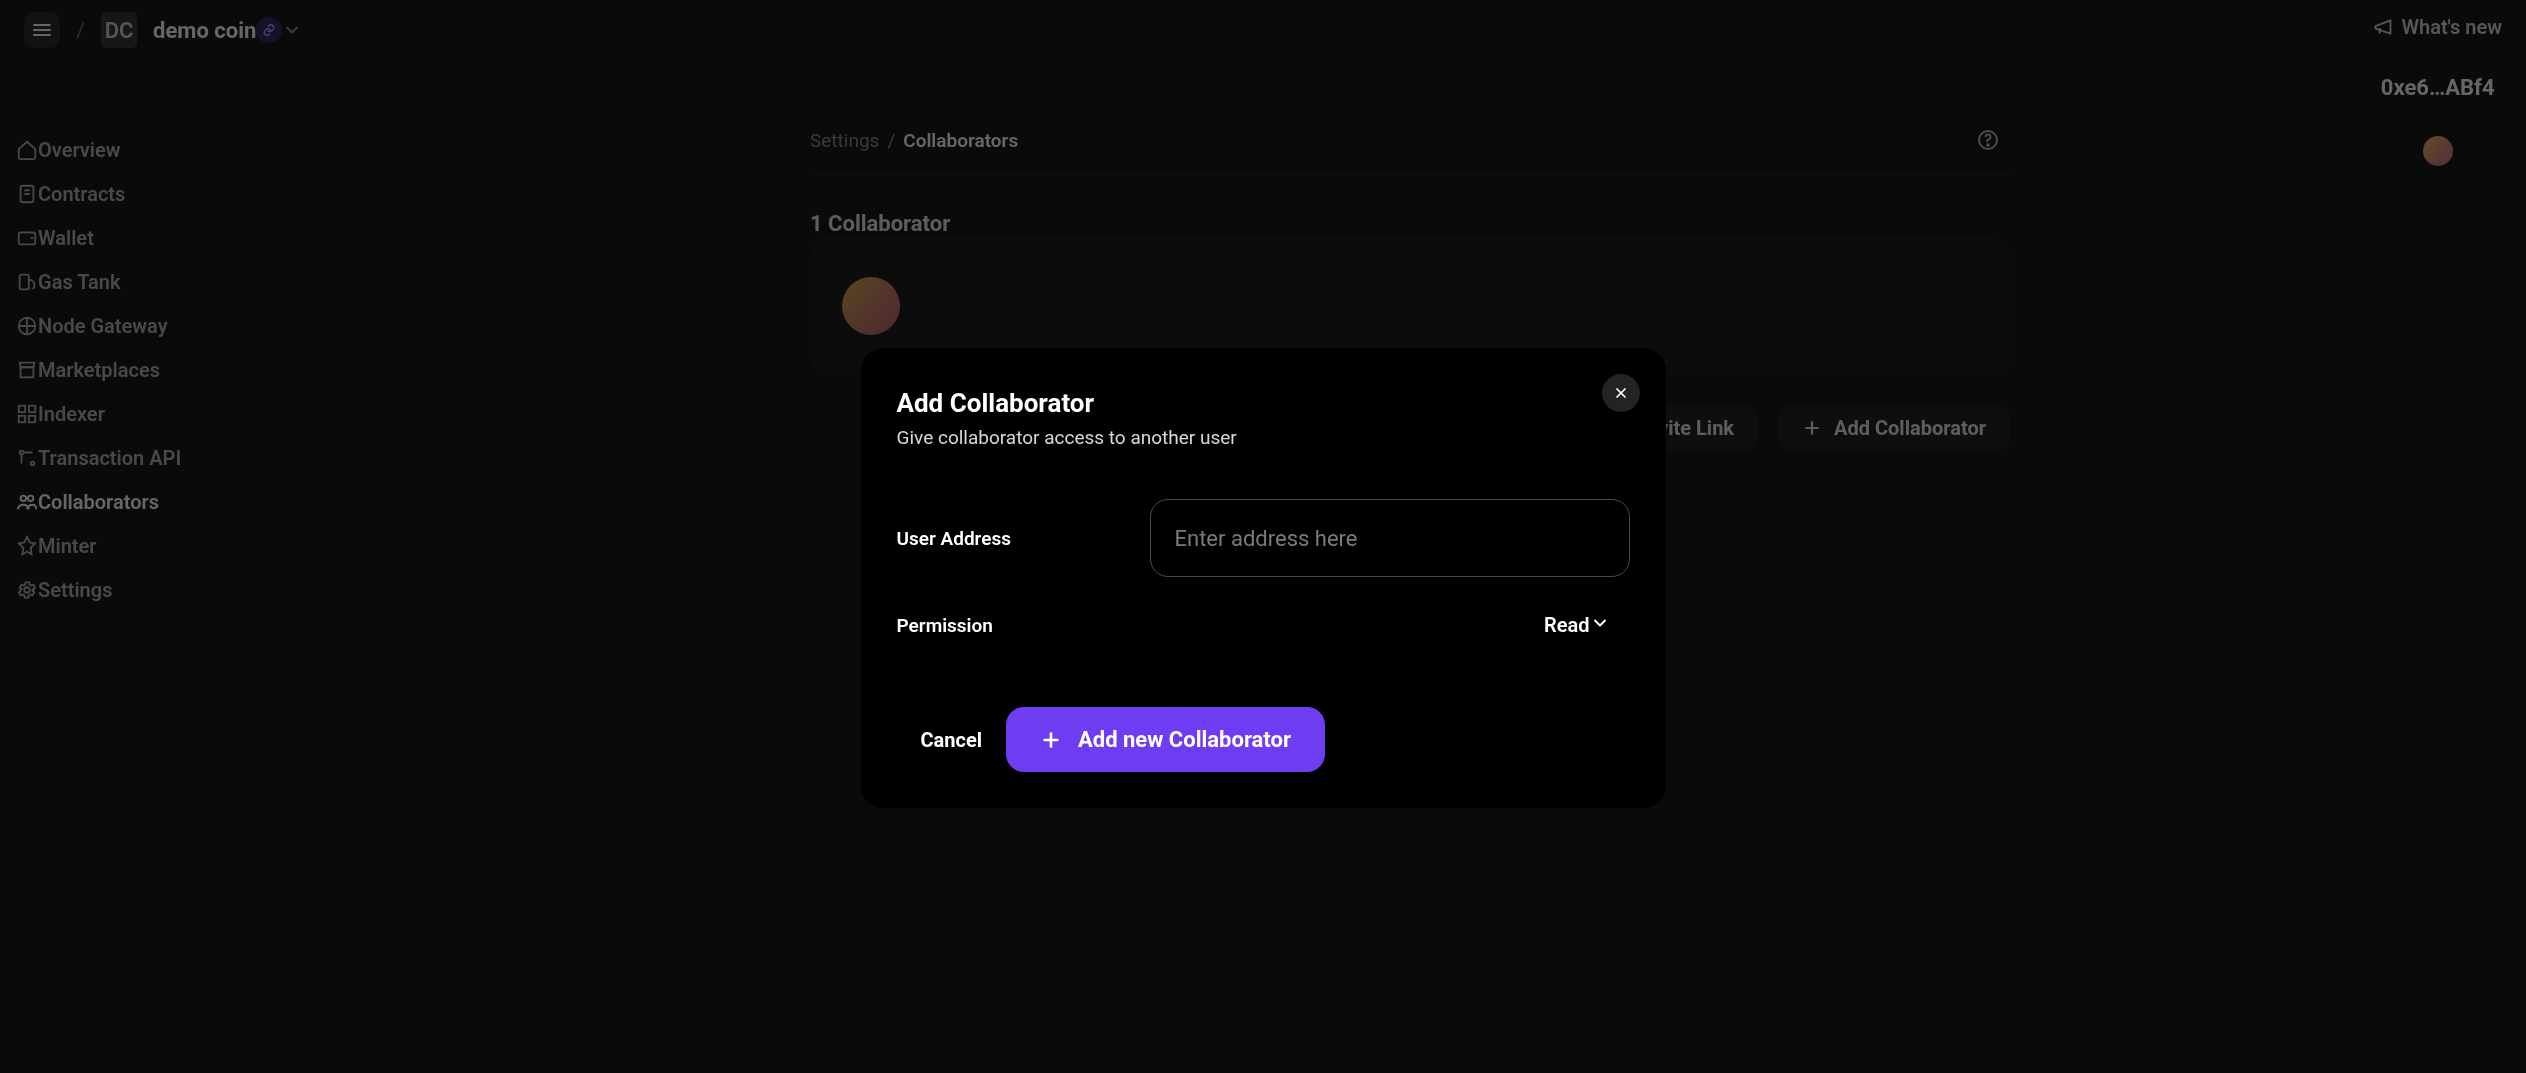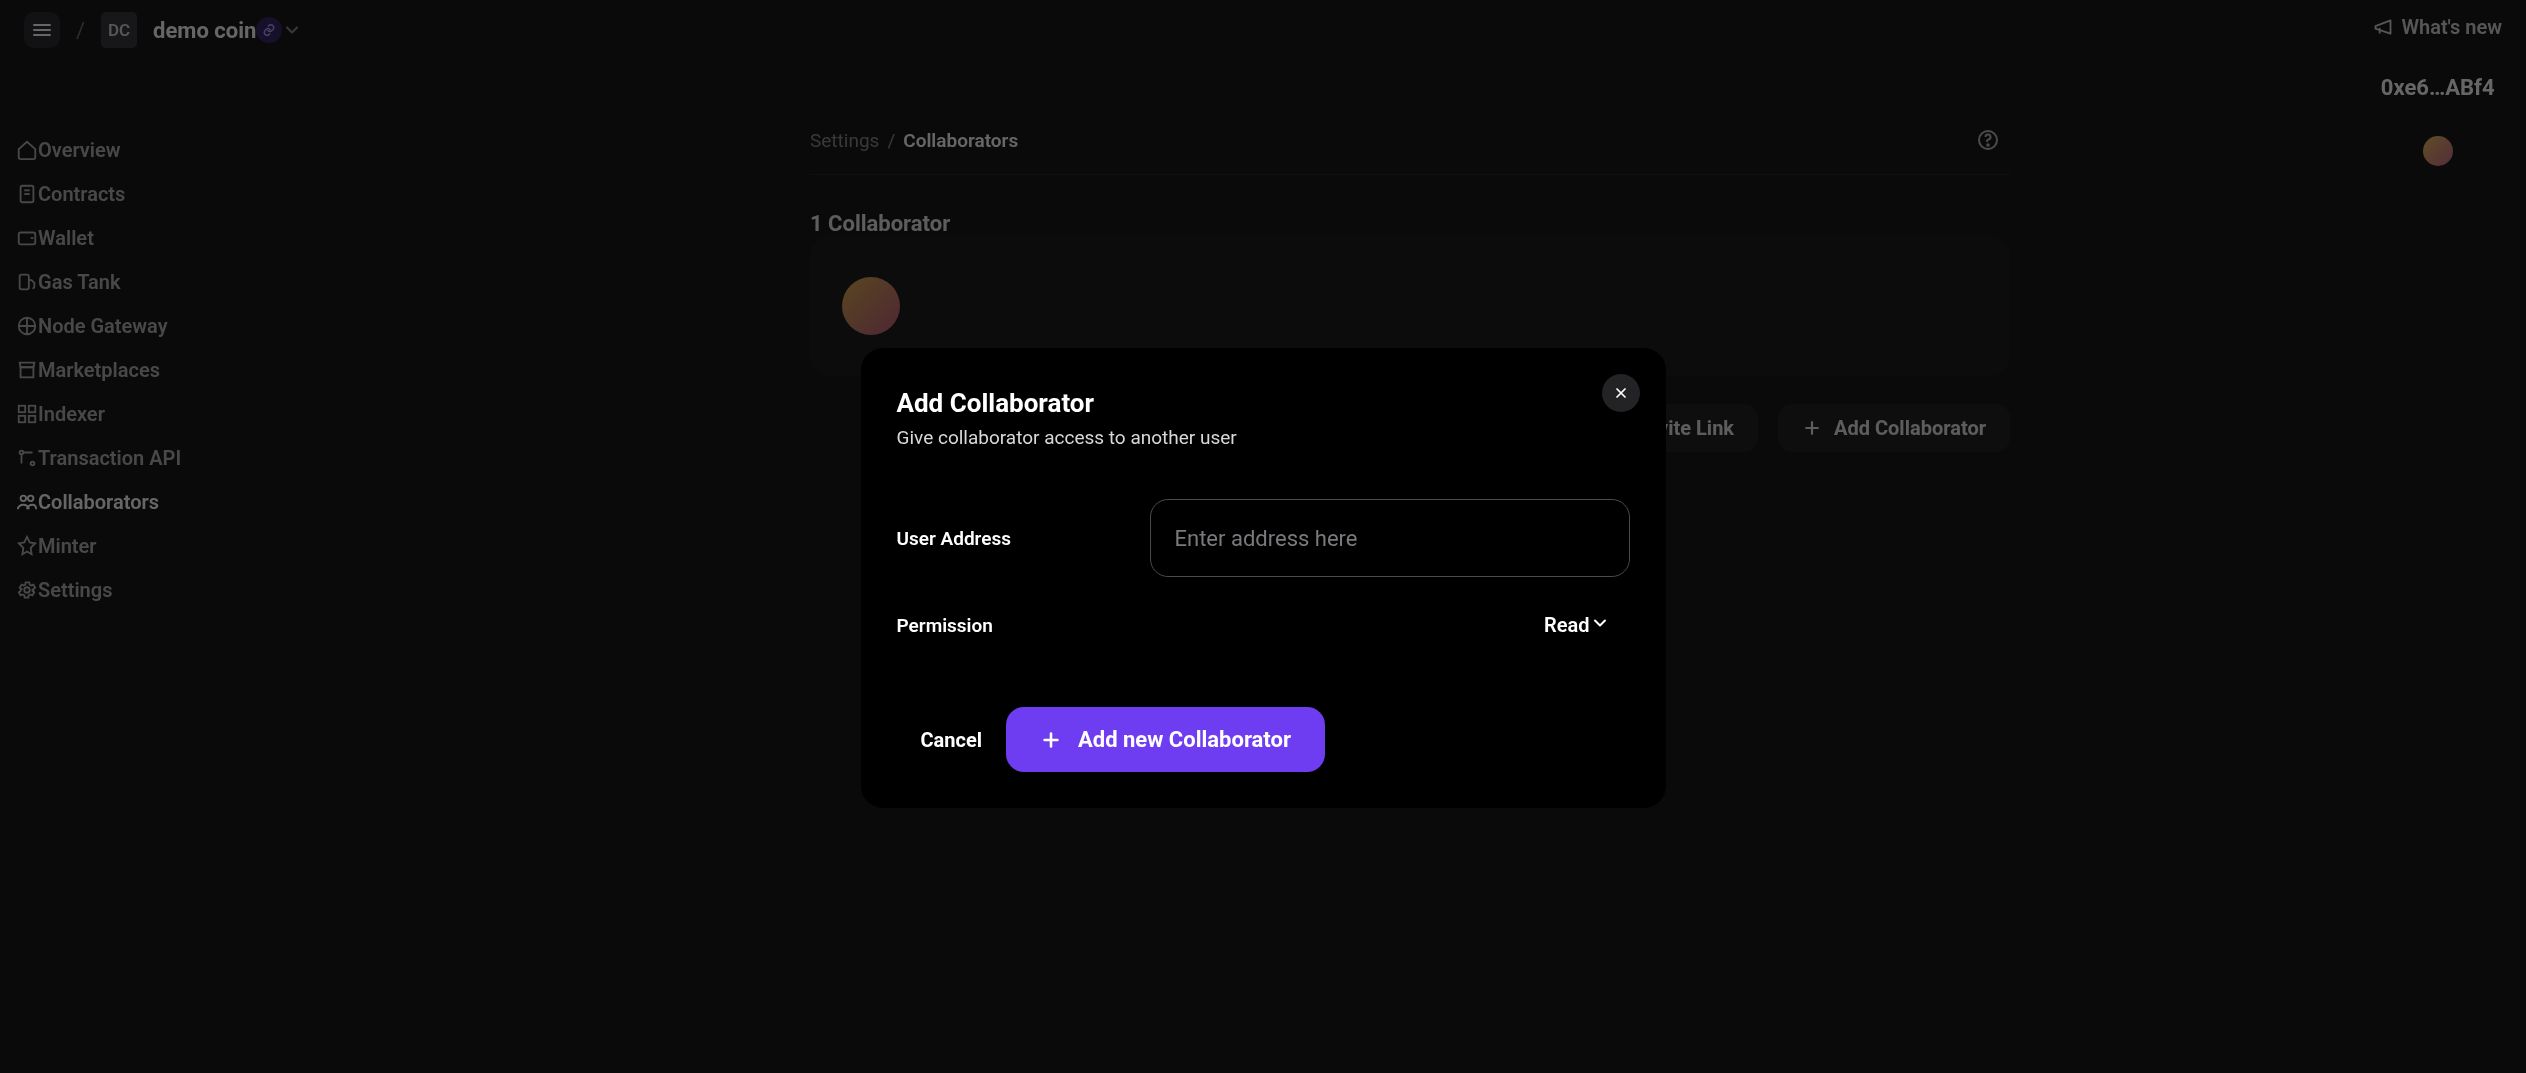--- a/index.html
+++ b/index.html
@@ -20,21 +20,21 @@
   
   .topbar{
     display:flex;align-items:center;justify-content:space-between;
     height:60px;padding:0 24px;border-bottom:0px solid var(--border);
   }
   .topbar-left{display:flex;align-items:center;gap:16px;}
   .logo-box{width:36px;height:36px;border-radius:10px;background:#2d2d32;display:flex;align-items:center;justify-content:center;}
   .logo-lines{display:flex;flex-direction:column;gap:3px;}
   .logo-lines span{display:block;width:18px;height:2px;background:#fff;border-radius:1px;}
   .slash{color:var(--fg-dim);font-size:22px;}
-  .proj-badge{width:36px;height:36px;border-radius:5px;background:#3a3a3f;display:flex;align-items:center;justify-content:center;font-weight:600;color:#d5d5d8;font-size:17px;}
+  .proj-badge{width:36px;height:36px;border-radius:5px;background:#3a3a3f;display:flex;align-items:center;justify-content:center;font-weight:600;color:#d5d5d8;font-size:22px;}
   .proj-name{font-weight:700;font-size:22px;color:#fff;display:flex;align-items:center;gap:0;}
   .net-dot{width:26px;height:26px;border-radius:50%;background:#3a2a6a;display:inline-flex;align-items:center;justify-content:center;}
   .net-dot svg{width:14px;height:14px;}
   .proj-caret{color:var(--fg-muted);}
 
   .topbar-right{display:flex;align-items:center;gap:36px;flex-direction:column;}
   .top-link{display:flex;align-items:center;gap:8px;color:#d8d8d8;font-weight:600;font-size:20px;cursor:pointer;}
   .top-link .ico{width:20px;height:20px;display:inline-flex;}
   .wallet-addr{font-weight:700;font-size:22px;color:#fff;}
   .avatar{width:30px;height:30px;border-radius:50%;background:linear-gradient(135deg,#f0c060,#d07090);}

